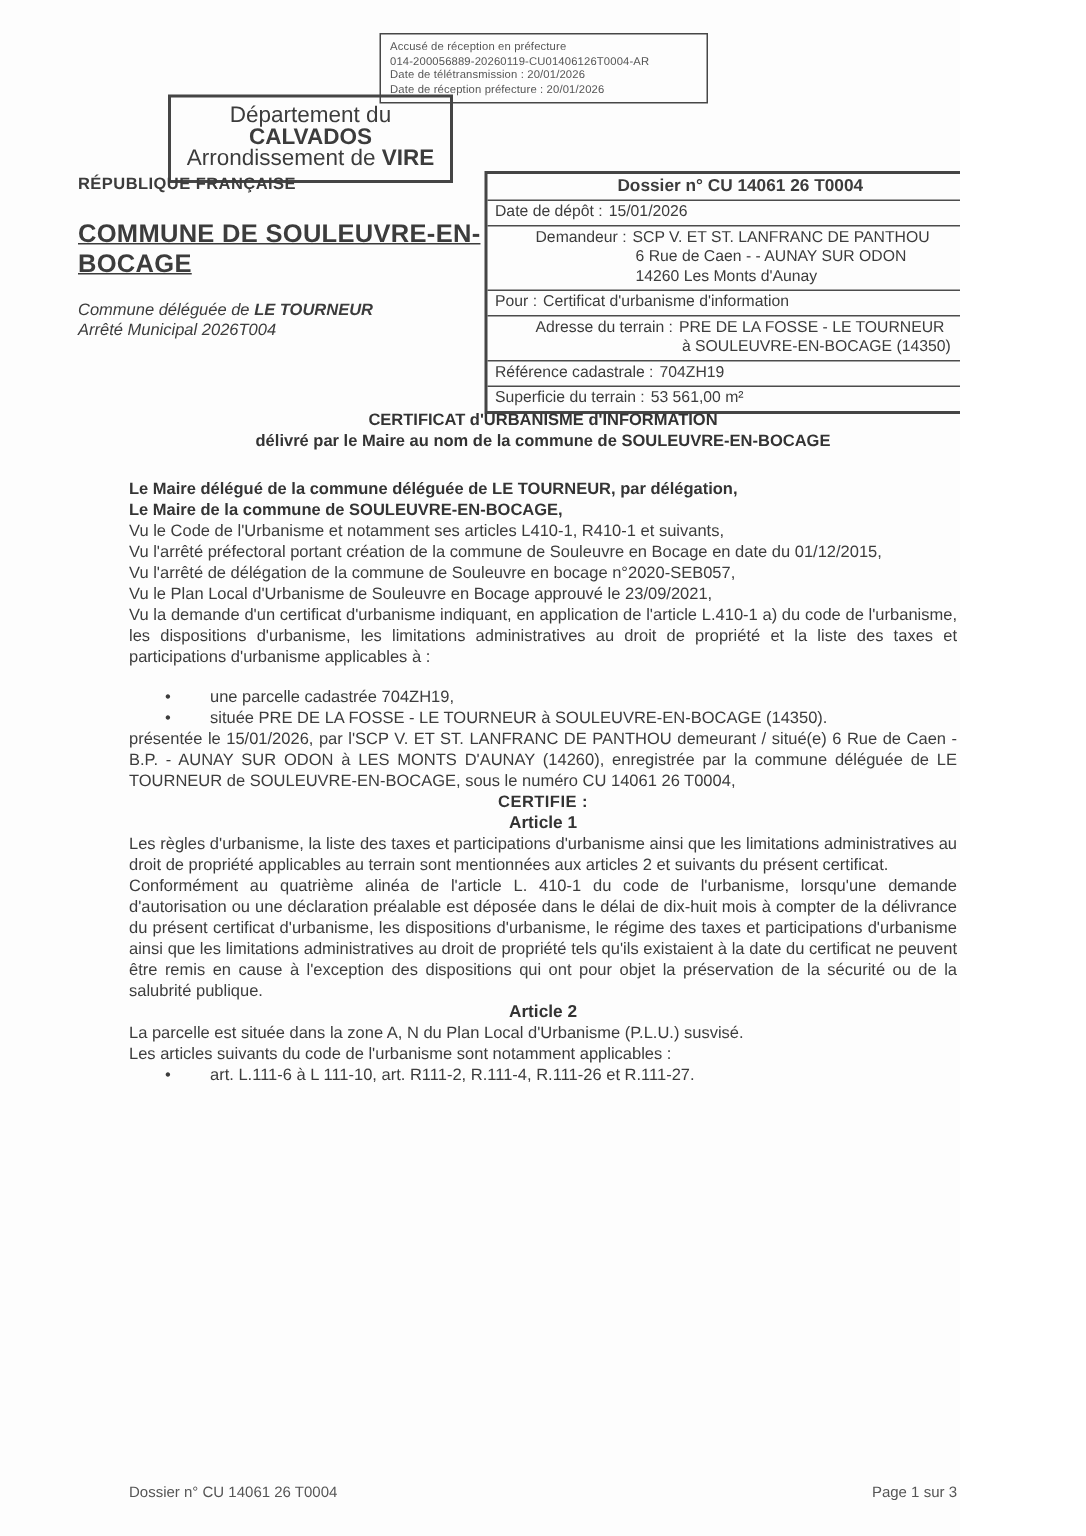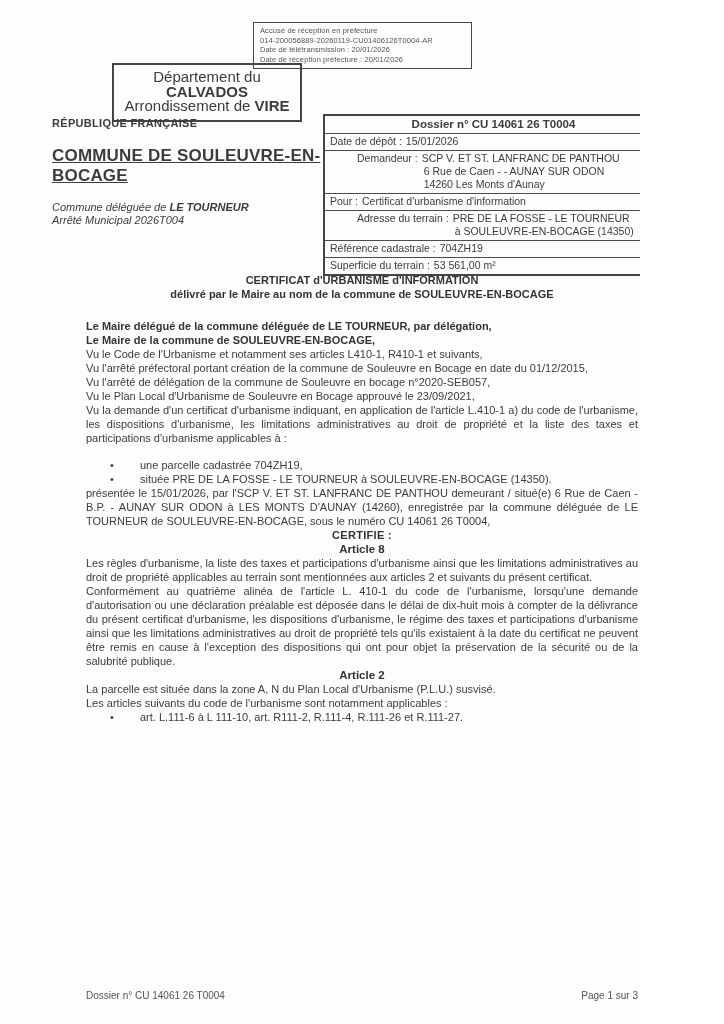--- a/index.html
+++ b/index.html
@@ -180,21 +180,21 @@
 
     <ul class="bullets">
       <li class="bullet-item">une parcelle cadastrée 704ZH19,</li>
       <li class="bullet-item">située PRE DE LA FOSSE - LE TOURNEUR à SOULEUVRE-EN-BOCAGE (14350).</li>
     </ul>
 
     <p class="mt10 just">présentée le 15/01/2026, par l'SCP V. ET ST. LANFRANC DE PANTHOU  demeurant / situé(e) 6 Rue de Caen - B.P.  - AUNAY SUR ODON à LES MONTS D'AUNAY (14260), enregistrée par la commune déléguée de LE TOURNEUR de SOULEUVRE-EN-BOCAGE, sous le numéro CU 14061 26 T0004,</p>
 
     <p class="center-head certifie">CERTIFIE :</p>
 
-    <p class="center-head article-head">Article 8</p>
+    <p class="center-head article-head">Article 1</p>
 
     <p class="mt10 just">Les règles d'urbanisme, la liste des taxes et participations d'urbanisme ainsi que les limitations administratives au droit de propriété applicables au terrain sont mentionnées aux articles 2 et suivants du présent certificat.</p>
 
     <p class="mt13 just">Conformément au quatrième alinéa de l'article L. 410-1 du code de l'urbanisme, lorsqu'une demande d'autorisation ou une déclaration préalable est déposée dans le délai de dix-huit mois à compter de la délivrance du présent certificat d'urbanisme, les dispositions d'urbanisme, le régime des taxes et participations d'urbanisme ainsi que les limitations administratives au droit de propriété tels qu'ils existaient à la date du certificat ne peuvent être remis en cause à l'exception des dispositions qui ont pour objet la préservation de la sécurité ou de la salubrité publique.</p>
 
     <p class="center-head article-head">Article 2</p>
 
     <p class="mt10">La parcelle est située dans la zone A, N du Plan Local d'Urbanisme (P.L.U.) susvisé.</p>
 
     <p class="mt13">Les articles suivants du code de l'urbanisme sont notamment applicables :</p>

